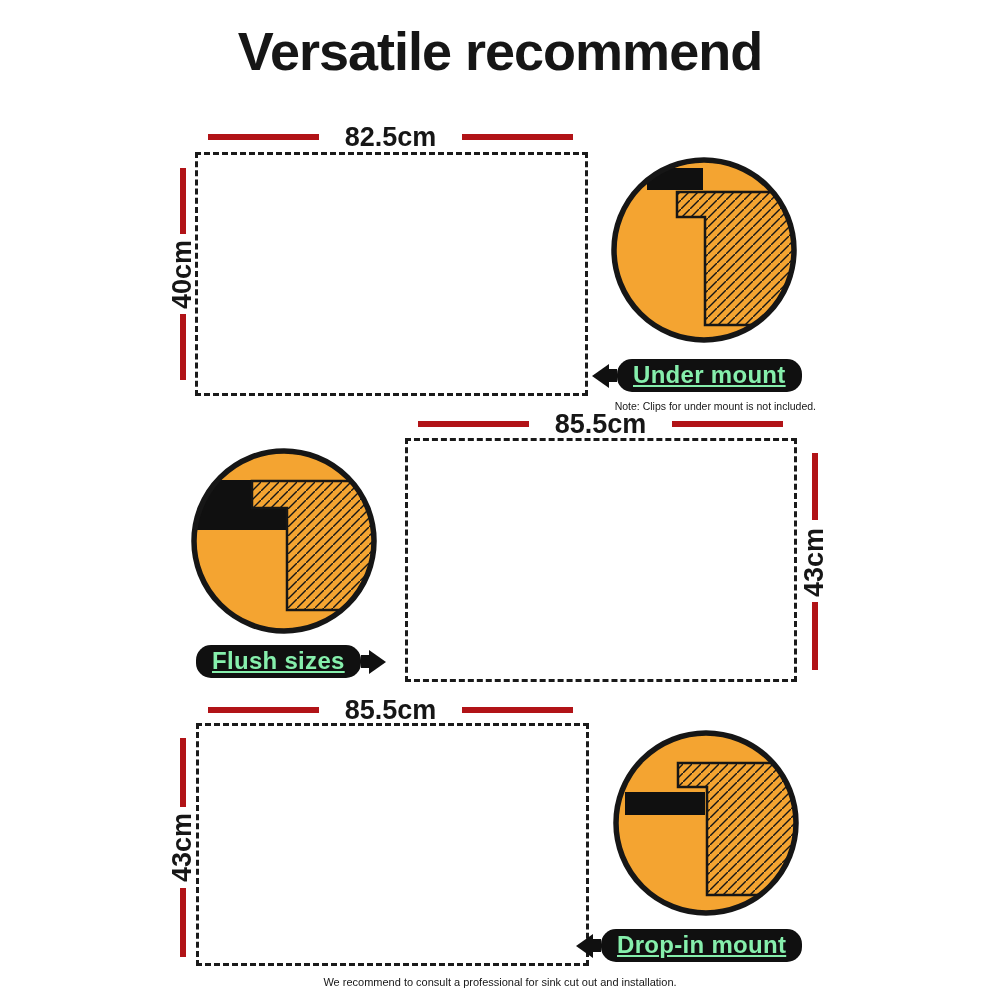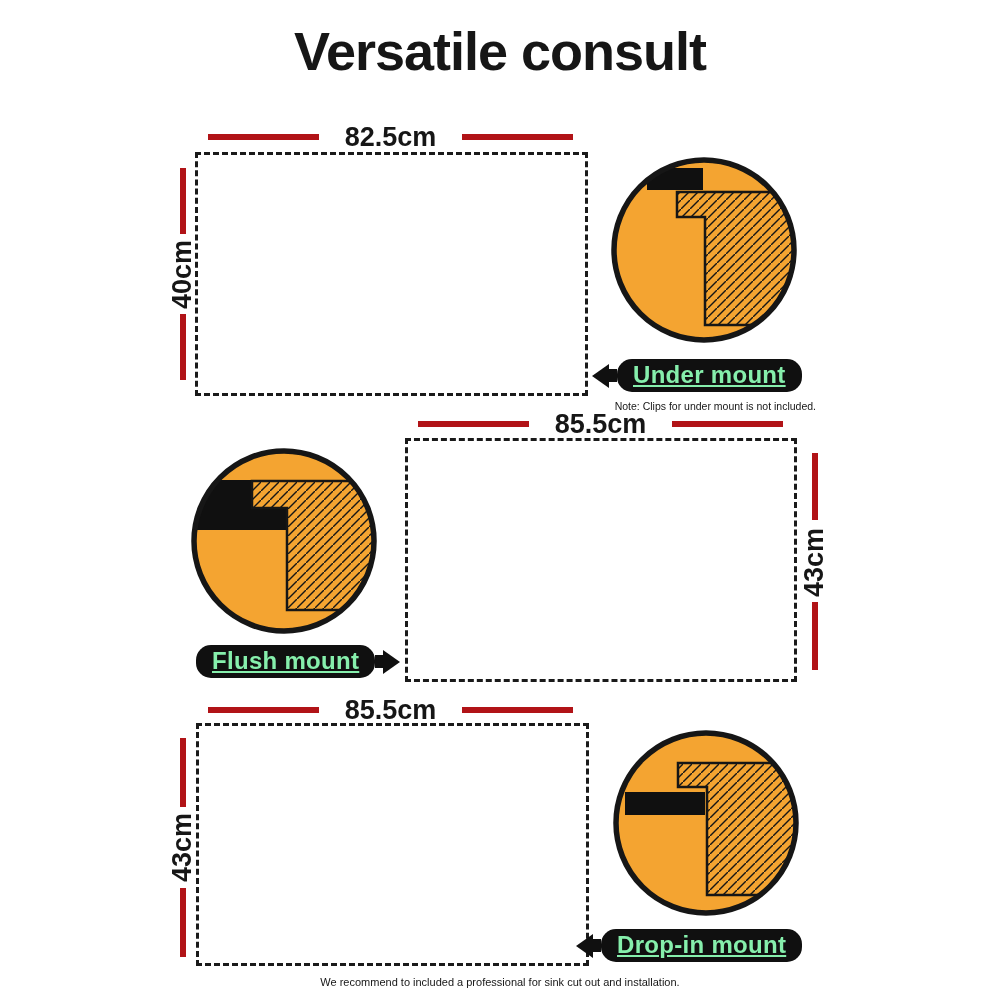--- a/index.html
+++ b/index.html
@@ -68,21 +68,21 @@
 
   .note{position:absolute;left:604px;top:400px;width:212px;text-align:right;
         font-size:10.5px;line-height:1.2;}
   .disclaimer{position:absolute;left:0;top:976px;width:100%;text-align:center;font-size:11px;}
 </style>
 </head>
 <body>
 
 <div class="canvas">
 
-  <h1 class="title">Versatile consult</h1>
+  <h1 class="title">Versatile recommend</h1>
 
   <div class="dim-h" id="dim-under">
     <div class="bar"></div>
     <div class="dim-text">82.5cm</div>
     <div class="bar"></div>
   </div>
   <div class="vbar" id="v-under-a"></div>
   <div class="vlabel" id="vl-under">
     <span>40cm</span>
   </div>
@@ -128,21 +128,21 @@
       <circle cx="95" cy="95" r="90" style="fill:var(--diagram-orange);"></circle>
       <g clip-path="url(#clip2)">
         <path d="M-10,34 H63 V62 H98 V84 H-10 Z" style="fill:#101010;"></path>
         <path d="M63,35 H200 V164 H98 V62 H63 Z" fill="url(#hatch2)" style="stroke:var(--ink-black);stroke-width:2.5;" stroke-linejoin="miter"></path>
       </g>
       <circle cx="95" cy="95" r="90" fill="none" style="stroke:var(--ink-black);stroke-width:5.5;"></circle>
     </svg>
   </div>
 
   <div class="pill-group" id="lbl-flush">
-    <div class="pill">Flush mount</div>
+    <div class="pill">Flush sizes</div>
     <div class="stem"></div>
     <div class="tri-r"></div>
   </div>
 
   <div class="dim-h" id="dim-flush">
     <div class="bar"></div>
     <div class="dim-text">85.5cm</div>
     <div class="bar"></div>
   </div>
   <div class="vbar" id="v-flush-a"></div>
@@ -182,15 +182,15 @@
       <circle cx="95" cy="95" r="90" fill="none" style="stroke:var(--ink-black);stroke-width:5.5;"></circle>
     </svg>
   </div>
 
   <div class="pill-group" id="lbl-dropin">
     <div class="tri-l"></div>
     <div class="stem"></div>
     <div class="pill">Drop-in mount</div>
   </div>
 
-  <div class="disclaimer">We recommend to included a professional for sink cut out and installation.</div>
+  <div class="disclaimer">We recommend to consult a professional for sink cut out and installation.</div>
 
 </div>
 
 </body></html>

